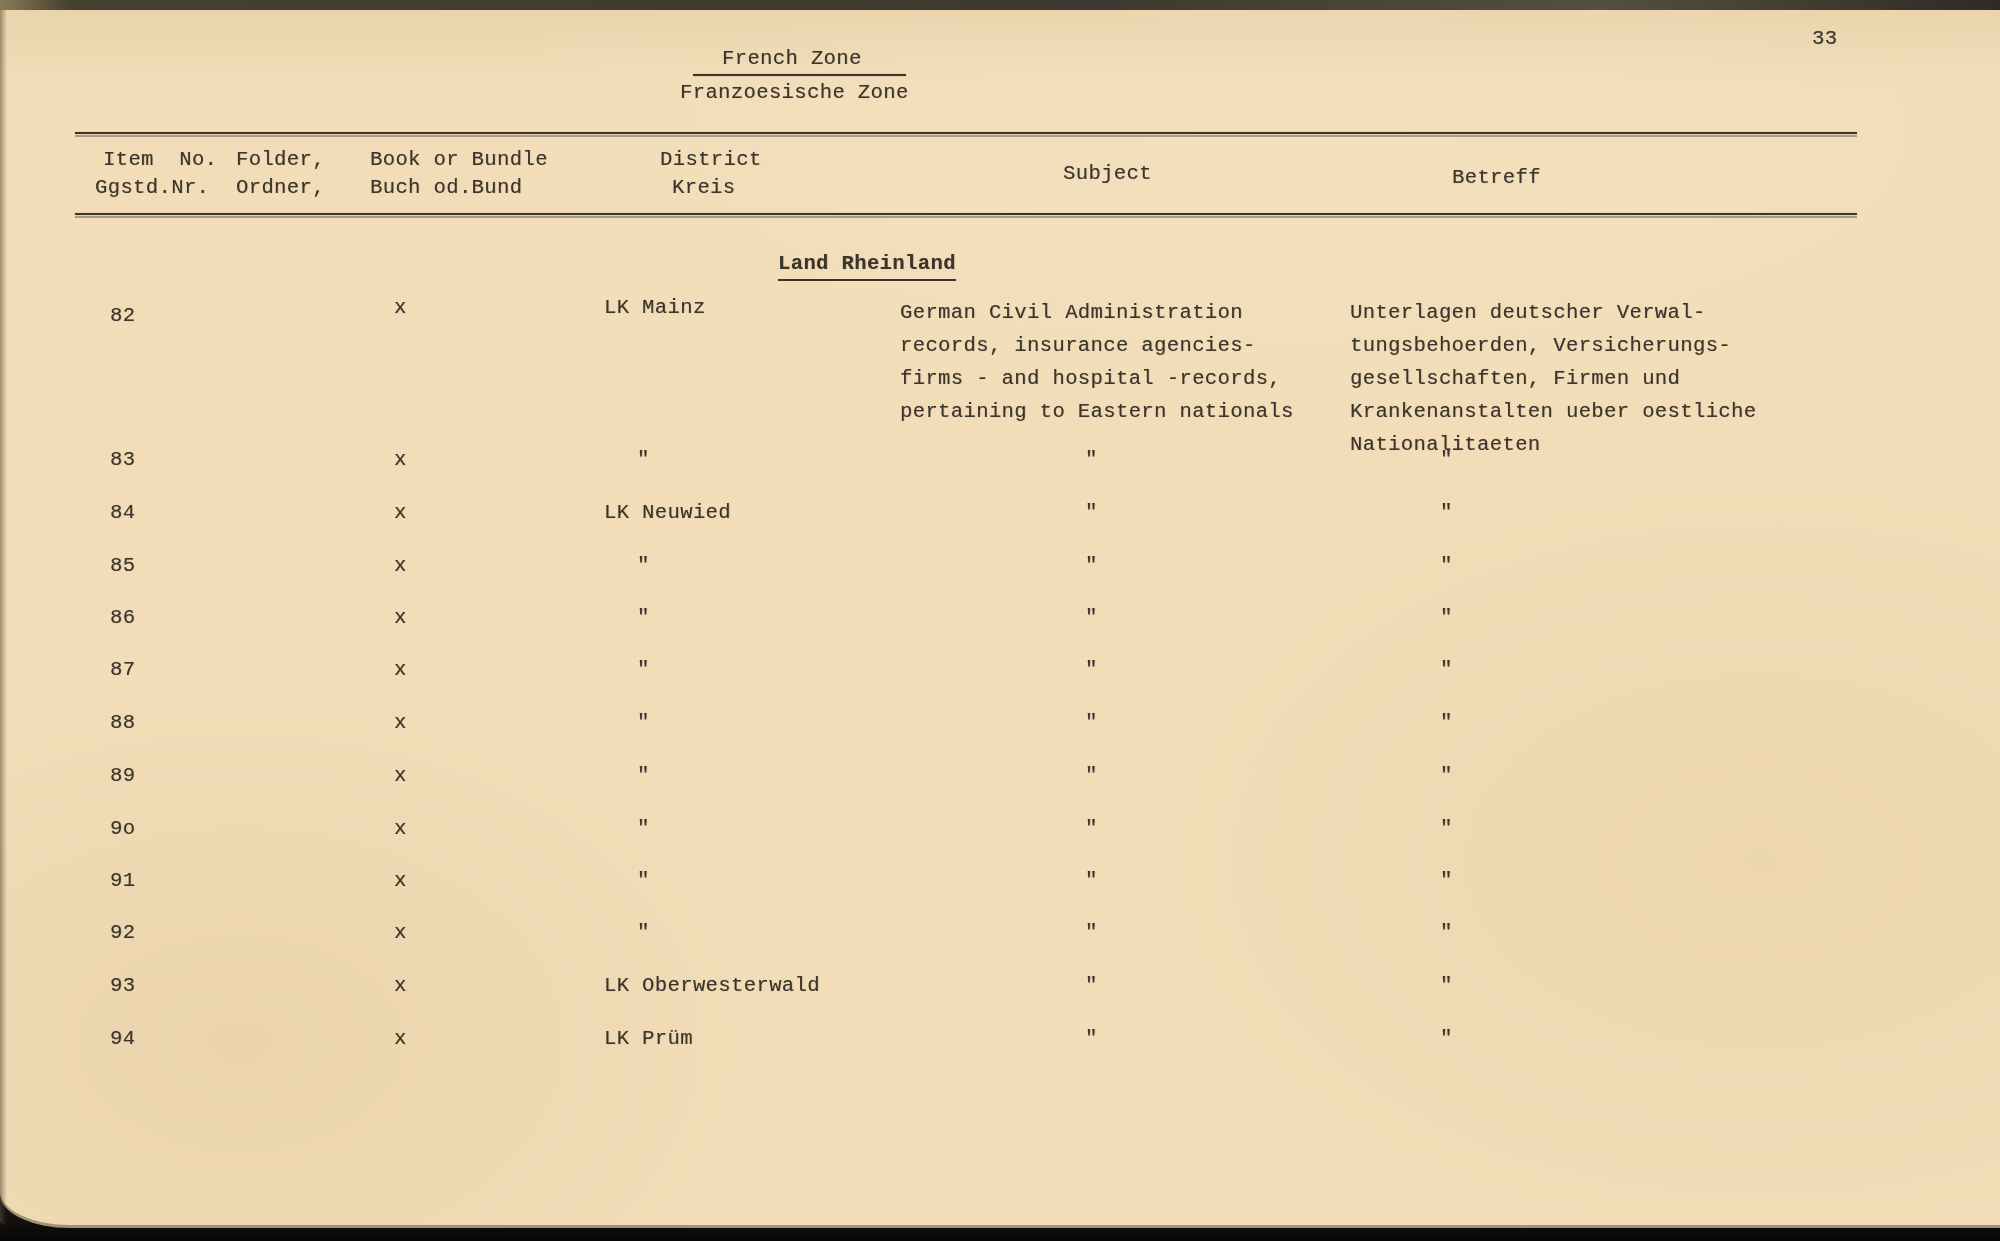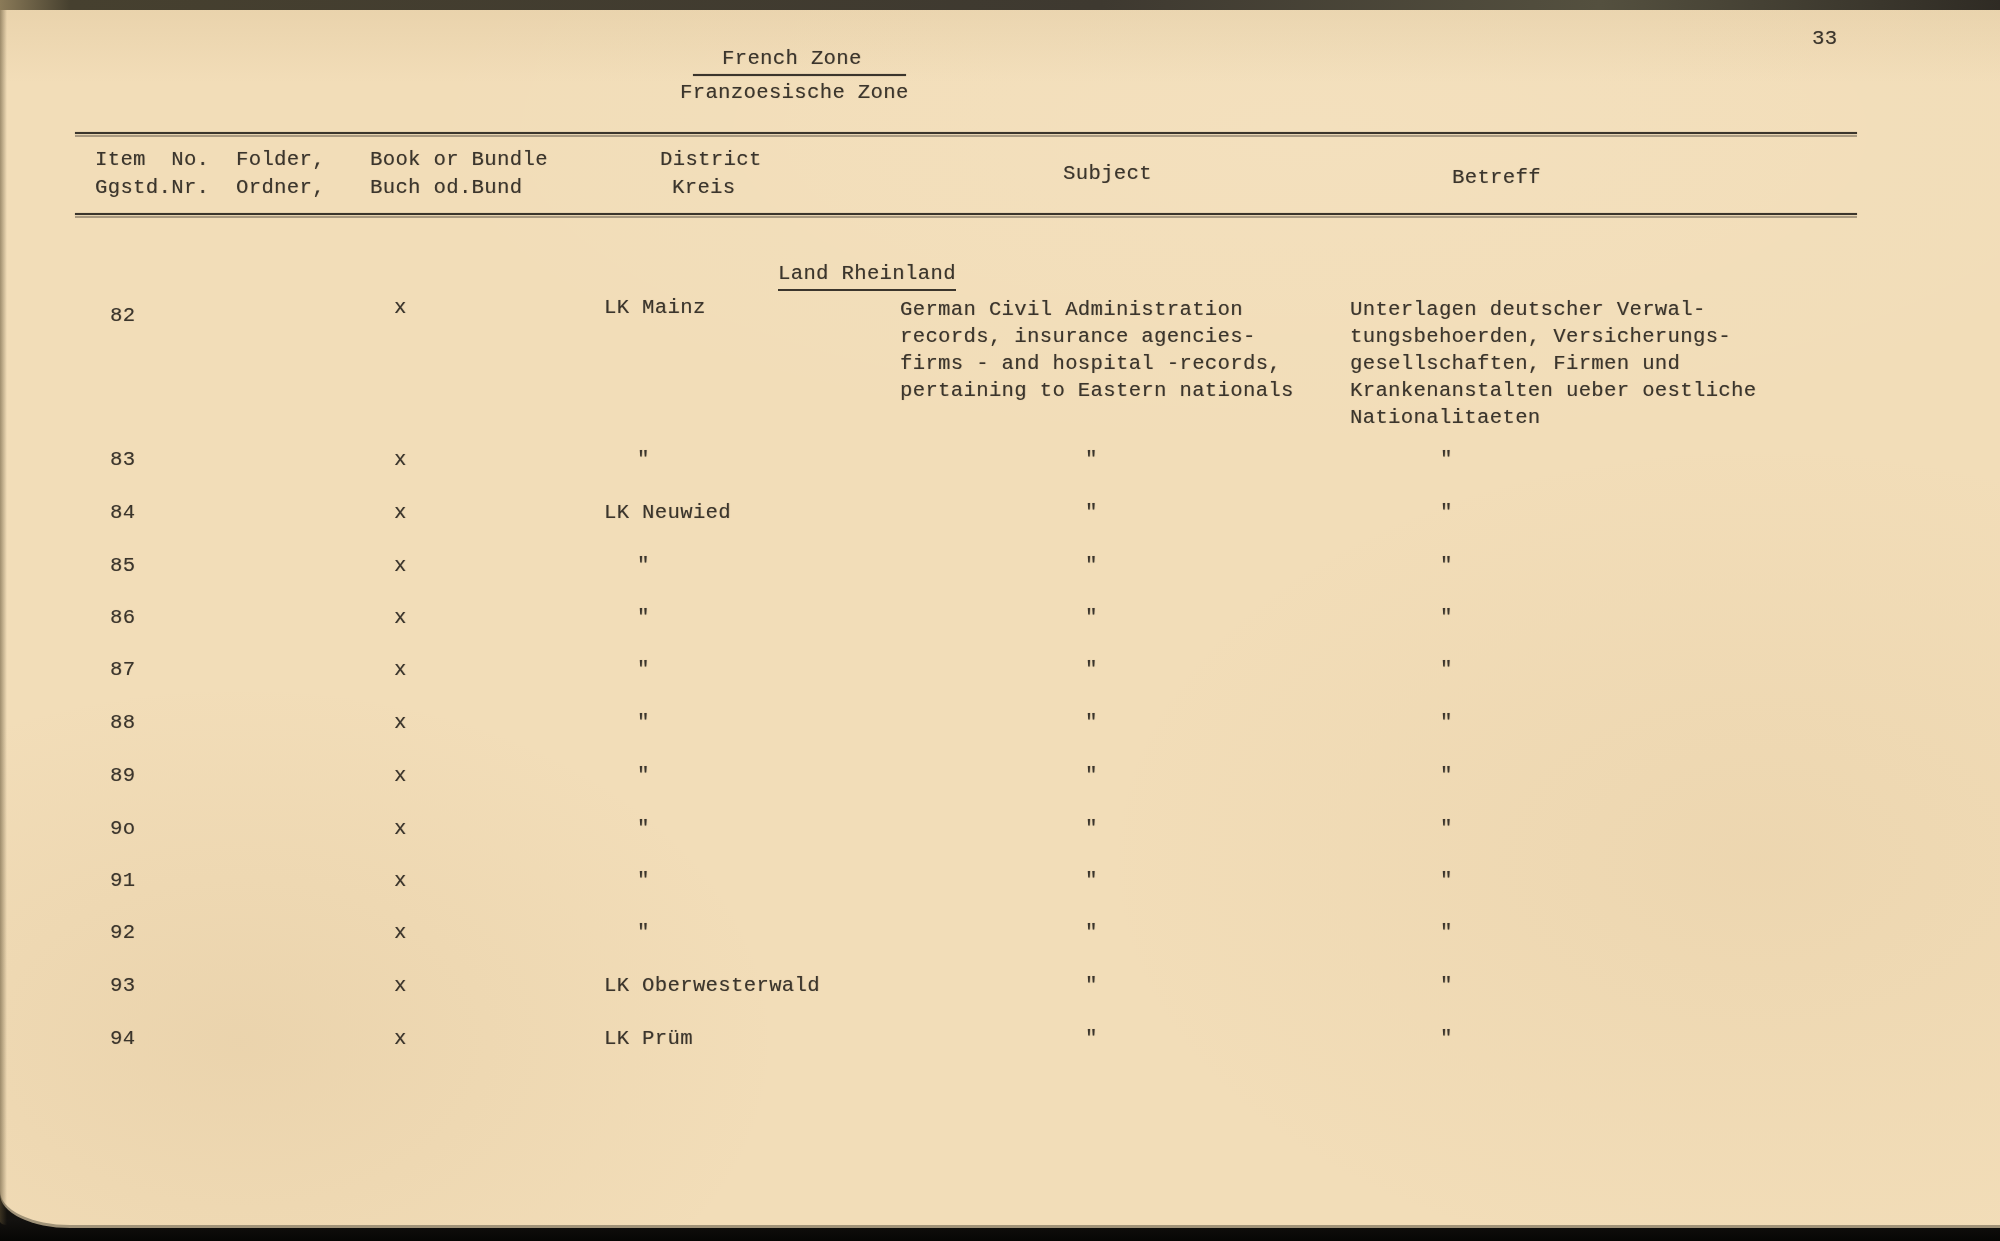--- a/index.html
+++ b/index.html
@@ -40,21 +40,21 @@
     border-bottom-left-radius: 70px 34px;
   }
   .ink {
     position: absolute;
     color: #3b352c;
     font-size: 20.5px;
     letter-spacing: 0.4px;
     white-space: pre;
     text-shadow: 0.4px 0.4px 0.7px rgba(59,53,44,0.45);
   }
-  .block { white-space: pre-line; line-height: 27px; }
+  .block { white-space: pre-line; line-height: 33px; }
   .rule {
     position: absolute; height: 2px; background: #3b352c;
     box-shadow: 0 3px 0 rgba(59,53,44,0.4), 0 0 1px rgba(59,53,44,0.6);
   }
   .u-line {
     position: absolute; height: 2px; background: #3b352c;
     box-shadow: 0 0 1px rgba(59,53,44,0.7);
   }
   .section-heading { border-bottom: 2px solid #3b352c; padding-bottom: 4px; }
   
@@ -79,32 +79,32 @@
 
     <span class="ink" style="left:1812px; top:17px;">33</span>
 
     <span class="ink" style="left:722px; top:37px;">French Zone</span>
     <div class="u-line" style="left:693px; top:64px; width:213px;"></div>
     <span class="ink" style="left:680px; top:71px;">Franzoesische Zone</span>
 
     <div class="rule" style="left:75px; top:122px; width:1782px;"></div>
     <div class="rule" style="left:75px; top:203px; width:1782px;"></div>
 
-    <span class="ink" style="left:95px;  top:138px;">Item  No.</span>
+    <span class="ink" style="left:103px;  top:138px;">Item  No.</span>
     <span class="ink" style="left:95px;  top:166px;">Ggstd.Nr.</span>
     <span class="ink" style="left:236px; top:138px;">Folder,</span>
     <span class="ink" style="left:236px; top:166px;">Ordner,</span>
     <span class="ink" style="left:370px; top:138px;">Book or Bundle</span>
     <span class="ink" style="left:370px; top:166px;">Buch od.Bund</span>
     <span class="ink" style="left:660px; top:138px;">District</span>
     <span class="ink" style="left:672px; top:166px;">Kreis</span>
     <span class="ink" style="left:1063px; top:152px;">Subject</span>
     <span class="ink" style="left:1452px; top:156px;">Betreff</span>
 
-    <span class="ink section-heading" style="left:778px; top:252px;">Land Rheinland</span>
+    <span class="ink section-heading" style="left:778px; top:242px;font-weight:bold;">Land Rheinland</span>
 
     <div>
       <span class="ink c-item" style="top:294px;">82</span>
       <span class="ink c-book" style="top:286px;">x</span>
       <span class="ink c-district" style="top:286px;">LK Mainz</span>
       <span class="ink c-subject block" style="top:286px;">German Civil Administration
 records, insurance agencies-
 firms - and hospital -records,
 pertaining to Eastern nationals</span>
       <span class="ink c-betreff block" style="top:286px;">Unterlagen deutscher Verwal-

